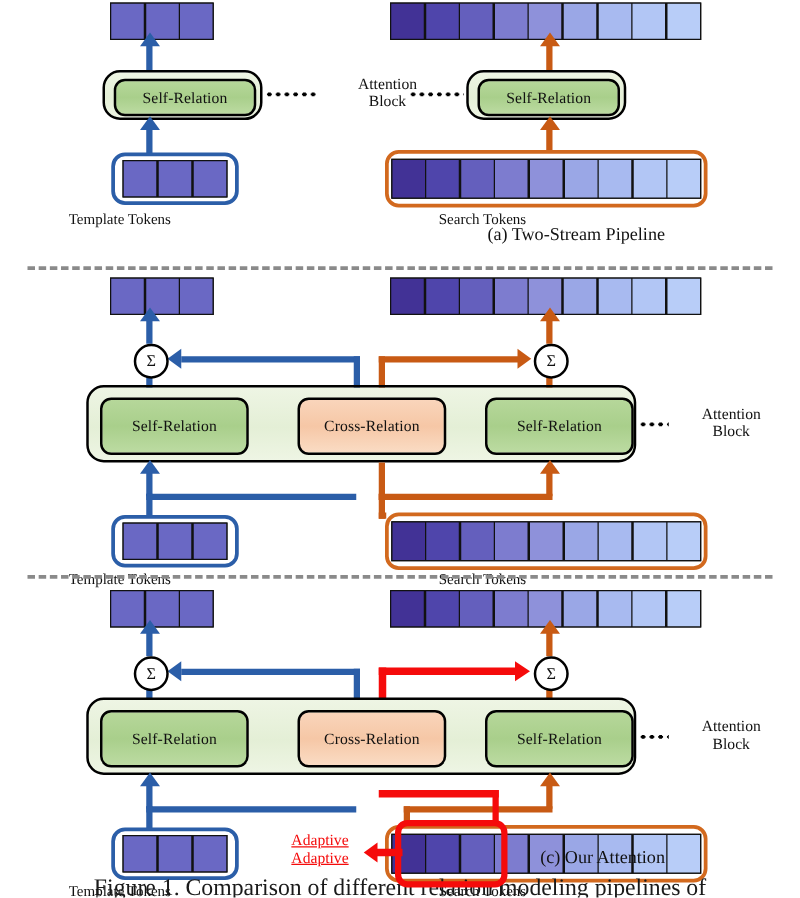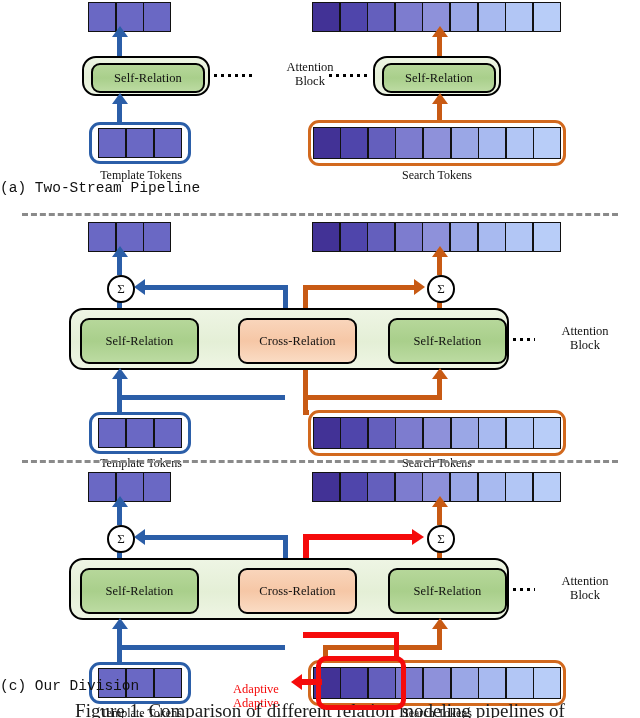--- a/index.html
+++ b/index.html
@@ -59,23 +59,23 @@
       border:2.3px solid #000;background:#fff;display:flex;
       align-items:center;justify-content:center;font-size:13px;z-index:6;}
 
   
   .dots{position:absolute;height:3px;
      background-image:radial-gradient(circle,#000 45%,transparent 46%);
      background-size:7px 3px;background-repeat:repeat-x;}
 
   
   .lbl{position:absolute;font-size:12px;white-space:nowrap;}
-  .lbl.c{text-align:center;}
+  .lbl.c{text-align:left;}
   .attnlabel{position:absolute;font-size:12.5px;text-align:center;line-height:1.12;}
-  .caption{position:absolute;width:532px;text-align:left;font-size:14.5px;font-family:Liberation Mono, monospace;}
+  .caption{position:absolute;width:532px;text-align:right;font-size:14.5px;}
   .advlbl{position:absolute;color:#f50b0b;font-size:12.5px;text-align:center;
           line-height:1.15;font-weight:400;}
 
   
   .divider{position:absolute;left:22px;width:596px;height:0;
      border-top:3px dashed #8a8a8a;}
 
   
   .redsel{position:absolute;box-sizing:border-box;border:5px solid #f50b0b;
      border-radius:10px;z-index:7;}
@@ -334,23 +334,23 @@
         <div class="tok" style="background: rgb(154, 167, 230); width: 26px; height: 30px;"></div>
         <div class="tok" style="background: rgb(168, 186, 240); width: 26px; height: 30px;"></div>
         <div class="tok" style="background: rgb(178, 198, 245); width: 26px; height: 30px;"></div>
         <div class="tok" style="background: rgb(184, 205, 248); width: 26px; height: 30px;"></div>
       </div>
   </div>
 
   <div class="redsel" style="left:316px;top:206px;width:90px;height:54px;"></div>
   <div class="lbl c" style="left:351px;top:256px;width:172px;">Search Tokens</div>
 
-  <div class="advlbl" style="left:214px;top:232px;width:84px;">
+  <div class="advlbl" style="left:214px;top:215px;width:84px;text-decoration:underline;">
     <div>Adaptive</div>
     <div>Adaptive</div>
   </div>
   <div class="ln hr abs" style="left:300px;top:229px;width:22px;"></div>
   <div class="arw left r" style="left:291px;top:223.5px;"></div>
 
-  <div class="caption" style="top:228px;">(c) Our Division</div>
+  <div class="caption" style="top:228px;">(c) Our Attention</div>
 </div>
 
 <div class="figcap">Figure 1.  Comparison of different relation modeling pipelines of</div>
 
 </body></html>

